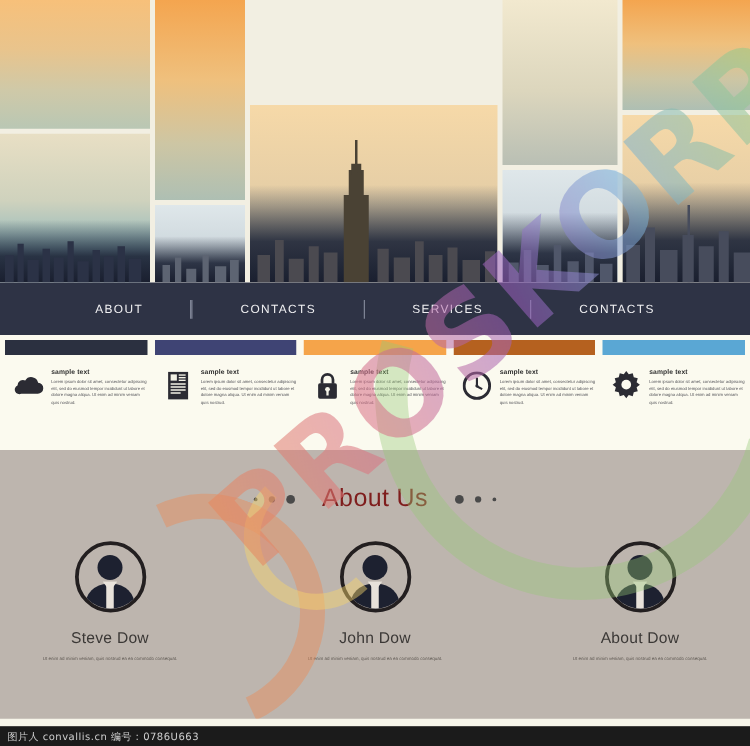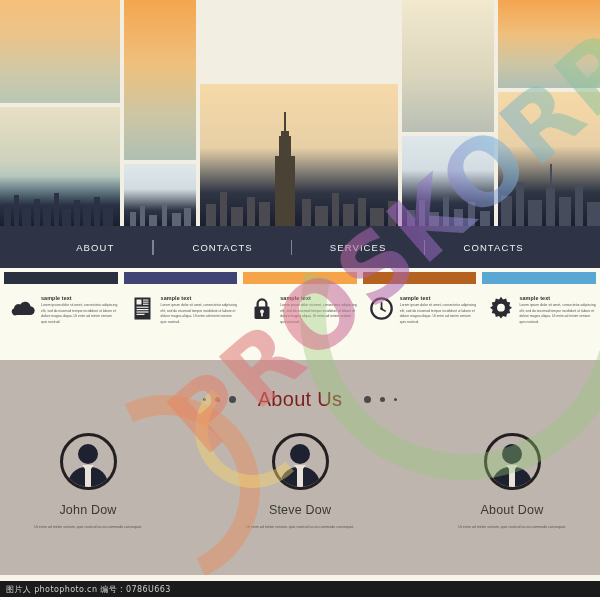--- a/index.html
+++ b/index.html
@@ -409,32 +409,32 @@
 
     <div class="team">
 
       <div class="member">
         <div class="avatar">
           <div class="av-head"></div>
           <div class="av-body"></div>
           <div class="av-collar"></div>
           <div class="av-tie"></div>
         </div>
-        <div class="m-name">John Dow</div>
+        <div class="m-name">Steve Dow</div>
         <div class="m-desc">Ut enim ad minim veniam, quis nostrud ea ea commodo consequat.</div>
       </div>
 
       <div class="member">
         <div class="avatar">
           <div class="av-head"></div>
           <div class="av-body"></div>
           <div class="av-collar"></div>
           <div class="av-tie"></div>
         </div>
-        <div class="m-name">Steve Dow</div>
+        <div class="m-name">John Dow</div>
         <div class="m-desc">Ut enim ad minim veniam, quis nostrud ea ea commodo consequat.</div>
       </div>
 
       <div class="member">
         <div class="avatar">
           <div class="av-head"></div>
           <div class="av-body"></div>
           <div class="av-collar"></div>
           <div class="av-tie"></div>
         </div>
@@ -447,16 +447,16 @@
 
   <div class="watermark">
     <div class="wm-swoosh"></div>
     <div class="wm-swoosh2"></div>
     <div class="wm-sun"></div>
     <div class="wm-text">PROSKORP</div>
   </div>
 
   <div class="footbar-strip"></div>
   <div class="footbar">
-    <div class="footbar-txt">图片人 photophoto.cn   编号 : 0786U663</div>
+    <div class="footbar-txt">图片人 convallis.cn   编号 : 0786U663</div>
   </div>
 
 </div>
 
 </body></html>

